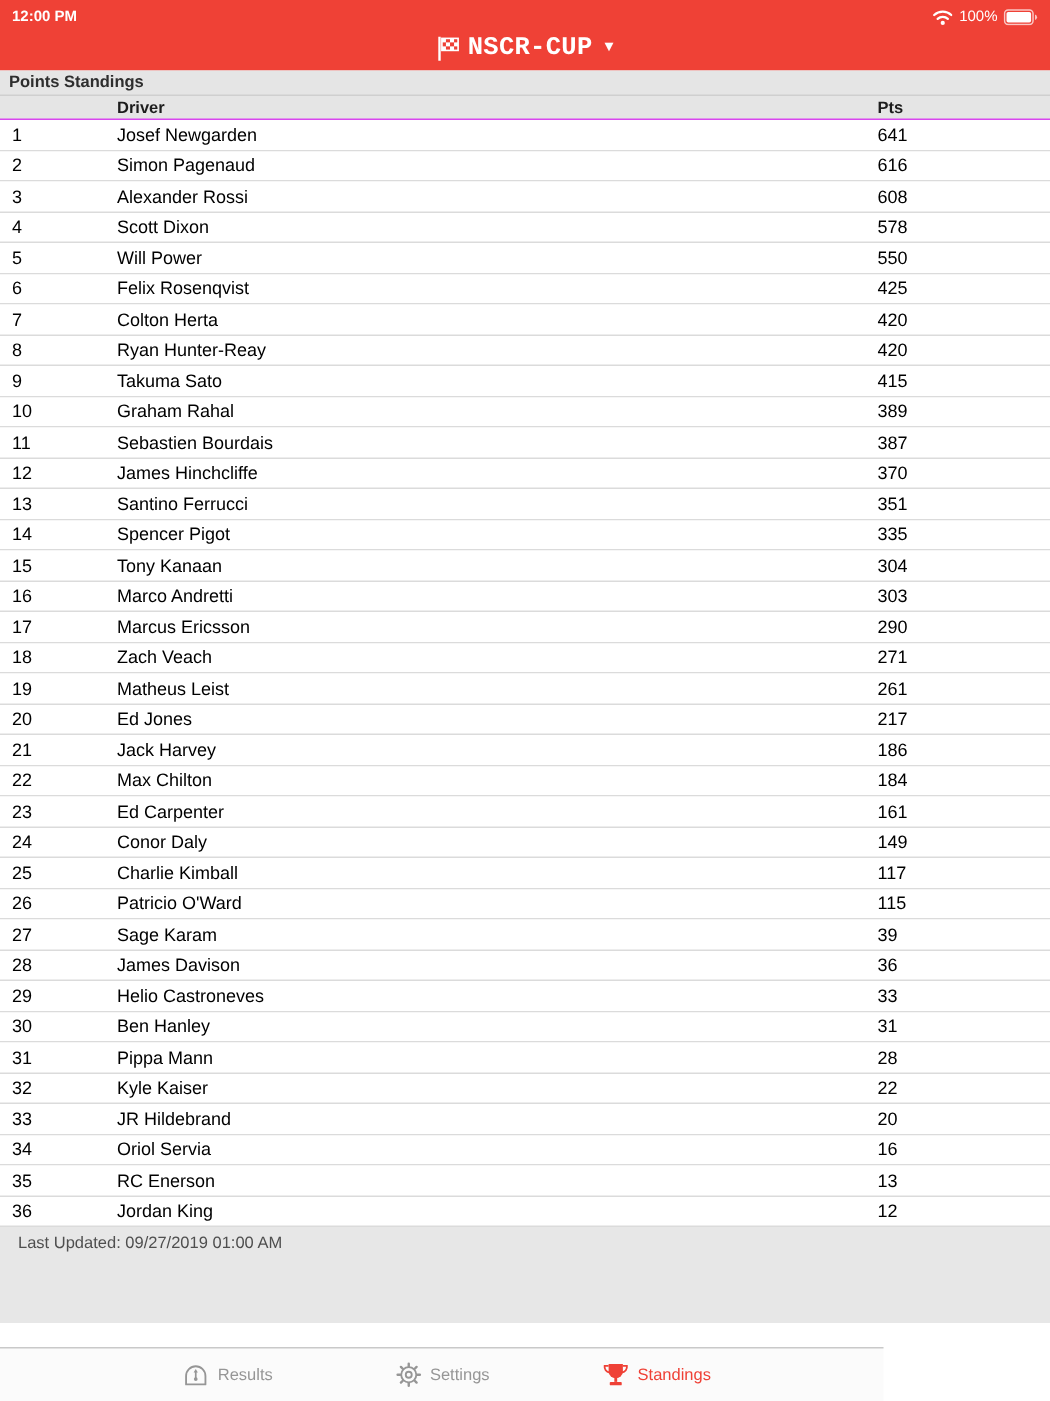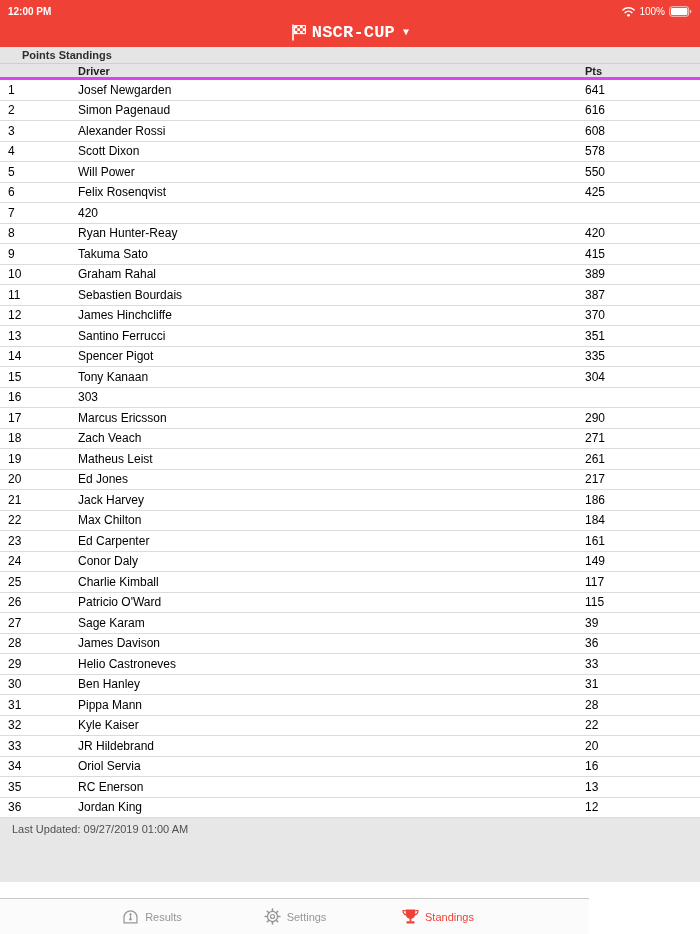--- a/index.html
+++ b/index.html
@@ -26,26 +26,26 @@
     display: flex; align-items: center; gap: 6px;
     color: #fff; font-size: 17px; font-weight: bold; letter-spacing: .2px;
     background: transparent; border: 0; cursor: pointer;
     font-family: inherit;
   }
   .nav-title-btn .chevron { font-size: 10px; margin-left: 2px; }
 
   
   .section-bar {
     height: 17px; background: #E5E5E5; border-bottom: 1px solid #CFCFCF;
-    display: flex; align-items: center; padding-left: 22px;
+    display: flex; align-items: center; padding-left: 6px;
     font-size: 11px; font-weight: bold; color: #2e2e2e;
   }
   .grid-cols { display: grid; grid-template-columns: 70px 507px 1fr; padding-left: 8px; }
   .table-header {
-    height: 16px; background: #E5E5E5; border-bottom: 3px solid #d946ef;
+    height: 16px; background: #E5E5E5; border-bottom: 1px solid #d946ef;
     align-items: center; font-size: 11px; font-weight: bold; color: #1d1d1d;
   }
 
   
   .table-body { background: #fff; }
   .row {
     height: 20.5px; align-items: center; border-bottom: 1px solid #DBDBDB;
     font-size: 12px; color: #000; background: #fff;
   }
   .cell { white-space: nowrap; overflow: hidden; }
@@ -156,20 +156,21 @@
   </div>
 
   <div class="row grid-cols">
     <span class="cell pos">6</span>
     <span class="cell driver">Felix Rosenqvist</span>
     <span class="cell pts">425</span>
   </div>
 
   <div class="row grid-cols">
     <span class="cell pos">7</span>
+    <span class="cell driver">Colton Herta</span>
     <span class="cell pts">420</span>
   </div>
 
   <div class="row grid-cols">
     <span class="cell pos">8</span>
     <span class="cell driver">Ryan Hunter-Reay</span>
     <span class="cell pts">420</span>
   </div>
 
   <div class="row grid-cols">
@@ -209,20 +210,21 @@
   </div>
 
   <div class="row grid-cols">
     <span class="cell pos">15</span>
     <span class="cell driver">Tony Kanaan</span>
     <span class="cell pts">304</span>
   </div>
 
   <div class="row grid-cols">
     <span class="cell pos">16</span>
+    <span class="cell driver">Marco Andretti</span>
     <span class="cell pts">303</span>
   </div>
 
   <div class="row grid-cols">
     <span class="cell pos">17</span>
     <span class="cell driver">Marcus Ericsson</span>
     <span class="cell pts">290</span>
   </div>
 
   <div class="row grid-cols">

